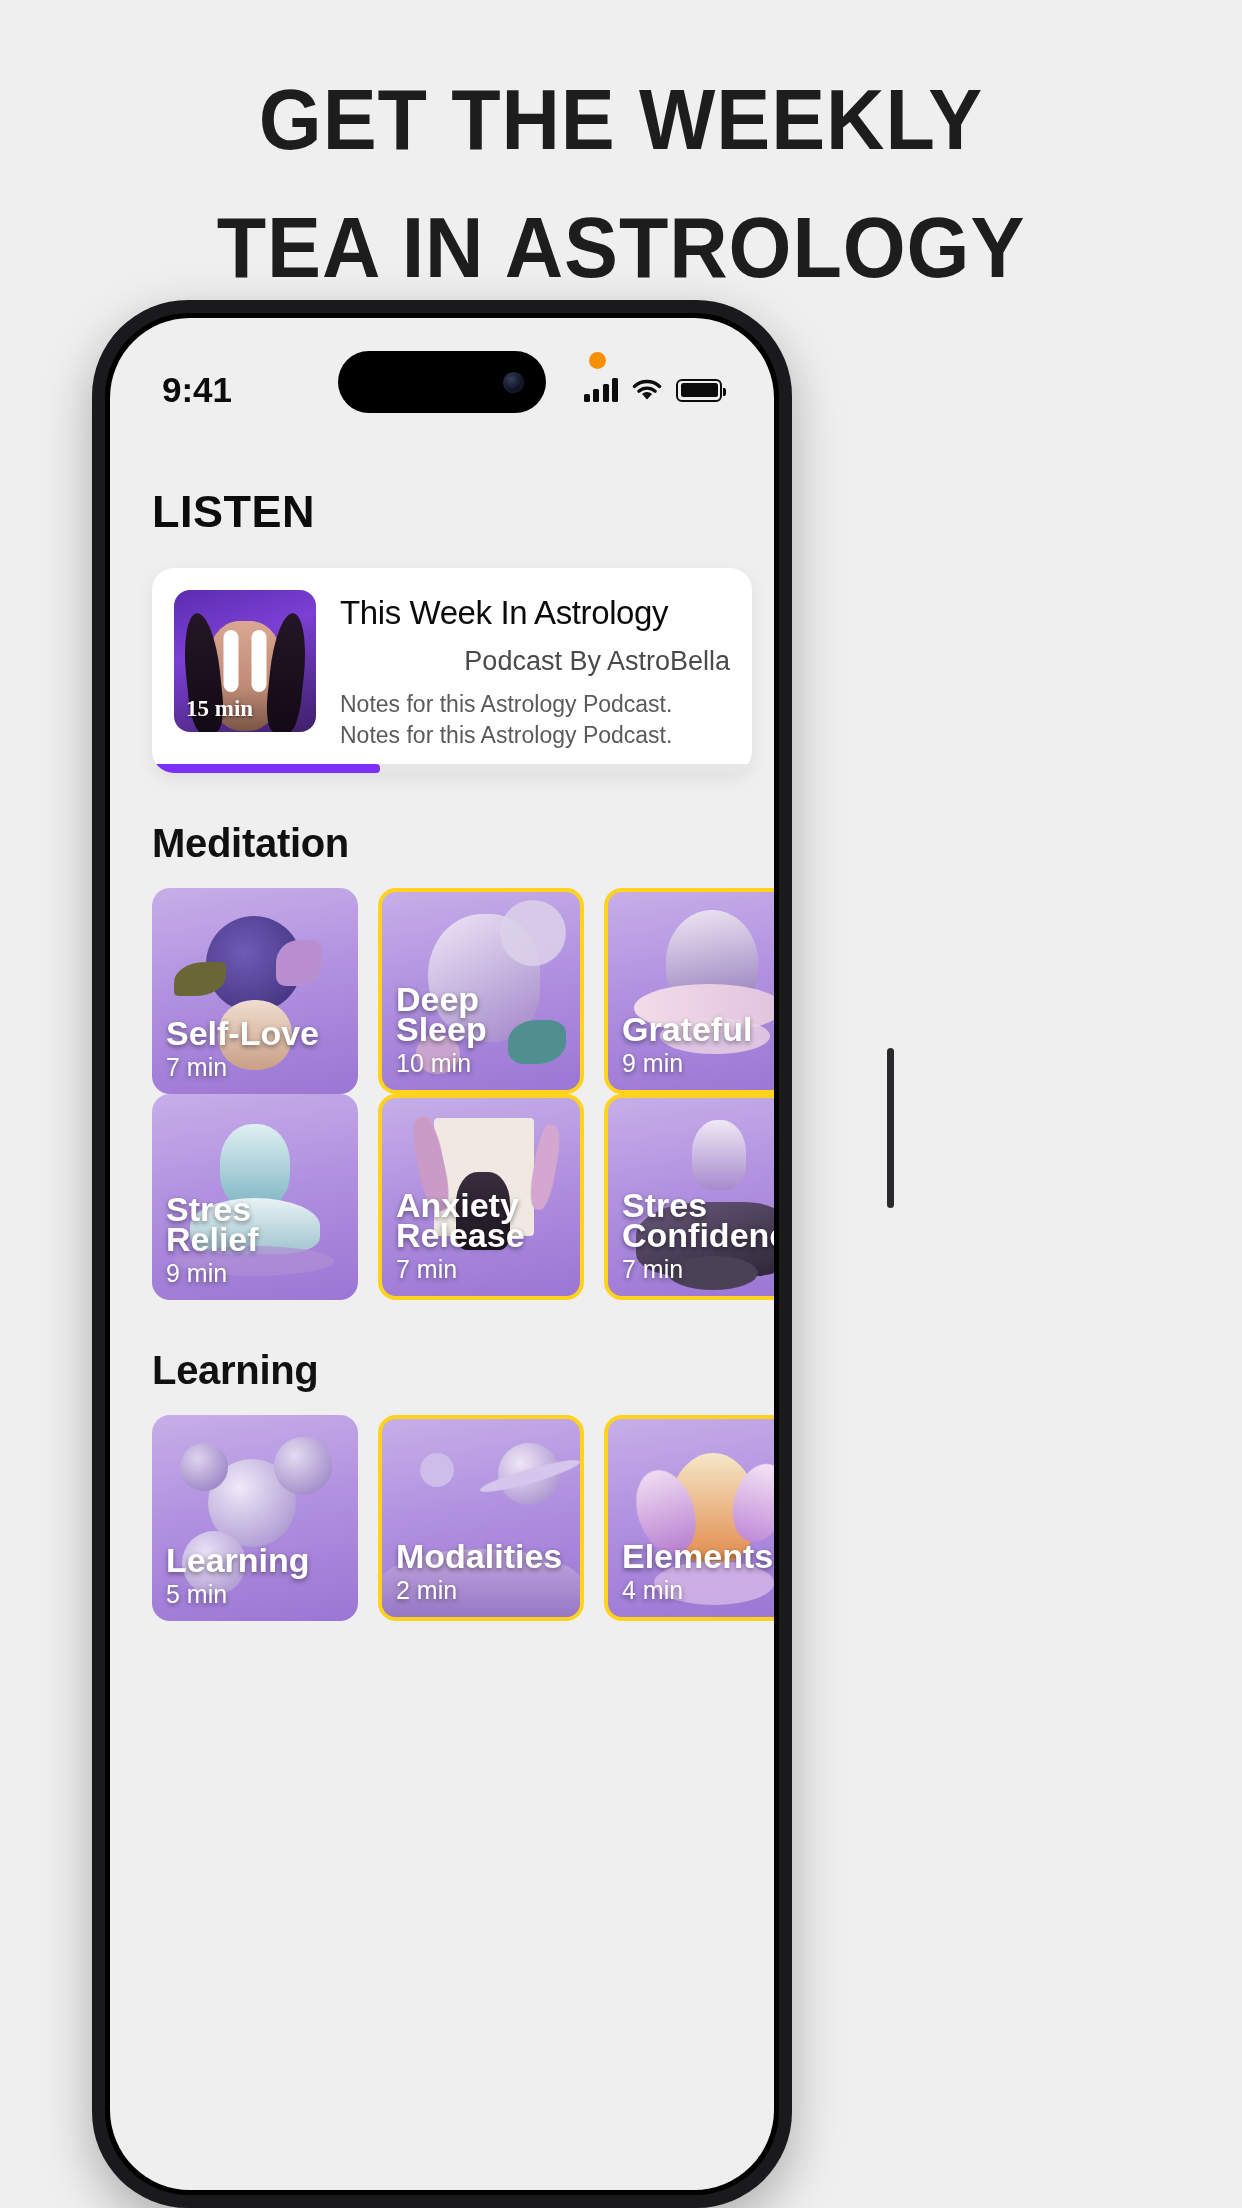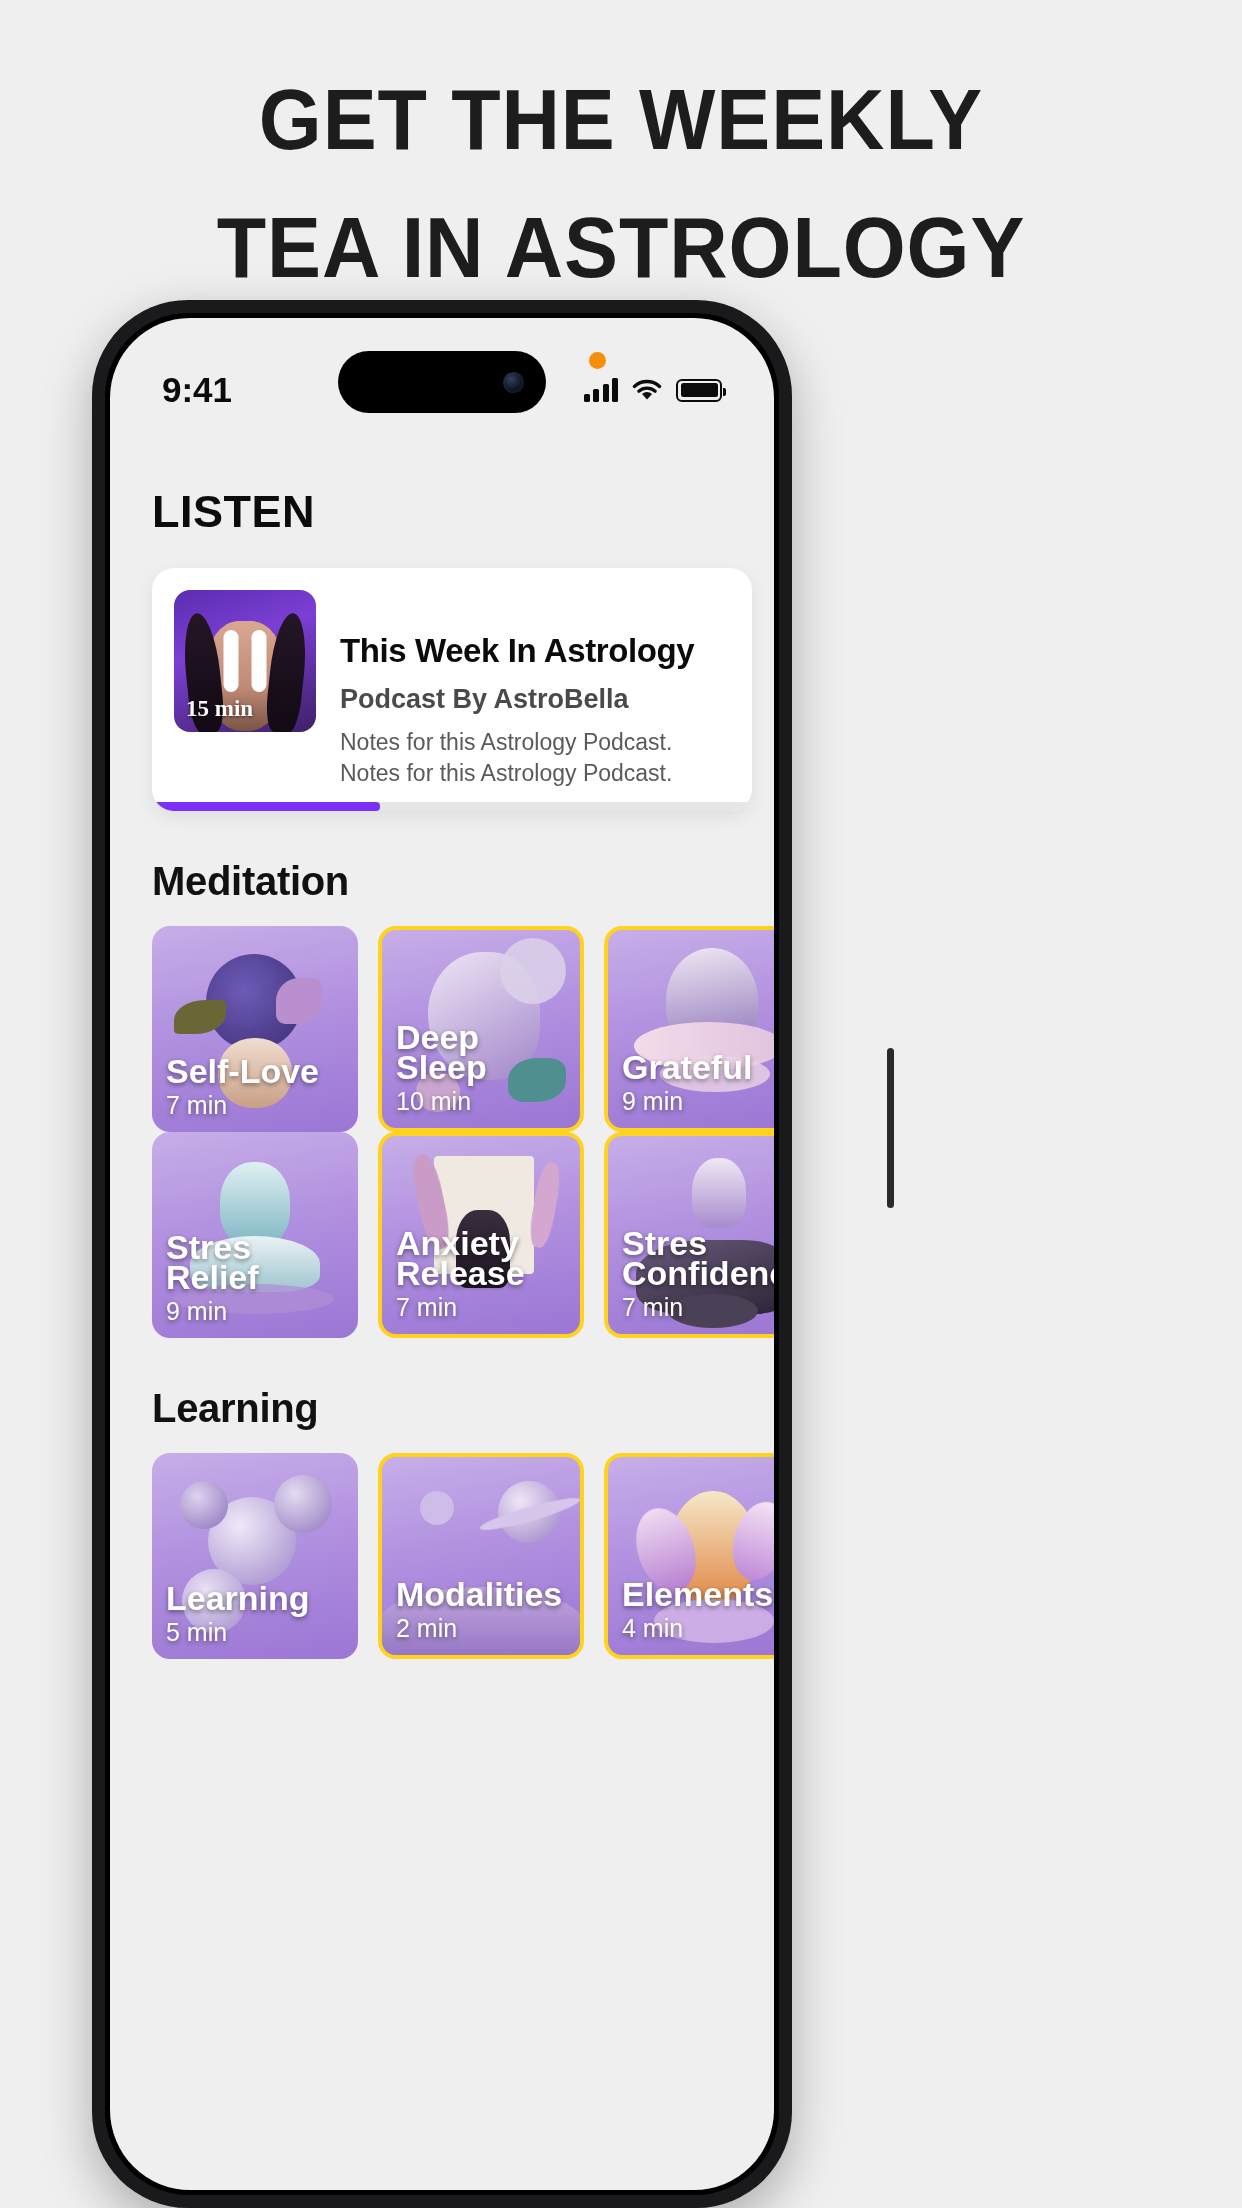--- a/index.html
+++ b/index.html
@@ -148,22 +148,22 @@
     display: flex; gap: 13px;
   }
   .pause-icon i { display: block; width: 15px; height: 62px; background: #fff; border-radius: 8px; }
   .thumb-dur {
     position: absolute; left: 12px; bottom: 10px;
     color: #fff; font-size: 23px; font-weight: 600;
     text-shadow: 0 1px 3px rgba(0,0,0,0.6);
     font-family: Liberation Serif, serif;
   }
   .podcast-meta { flex: 1; padding-left: 24px; padding-top: 4px; }
-  .podcast-title { font-size: 33px; font-weight: 700; color: #0b0b0b; letter-spacing: -0.4px; margin-top: 38px; }
-  .podcast-sub { margin-top: 14px; font-size: 27px; font-weight: 700; color: #4a4a4a; }
+  .podcast-title { font-size: 33px; font-weight: 400; color: #0b0b0b; letter-spacing: -0.4px; }
+  .podcast-sub { margin-top: 14px; font-size: 27px; font-weight: 400; color: #4a4a4a; text-align: right; }
   .podcast-desc {
     margin-top: 12px; font-size: 23px; line-height: 31px; color: #5a5a5a;
     max-height: 62px; overflow: hidden;
   }
   .progress-track {
     position: absolute; left: 0; bottom: 0; width: 100%; height: 9px; background: #e6e6e6;
   }
   .progress-fill { height: 100%; background: #7b2ff7; border-radius: 0 4px 4px 0; }
 
   

